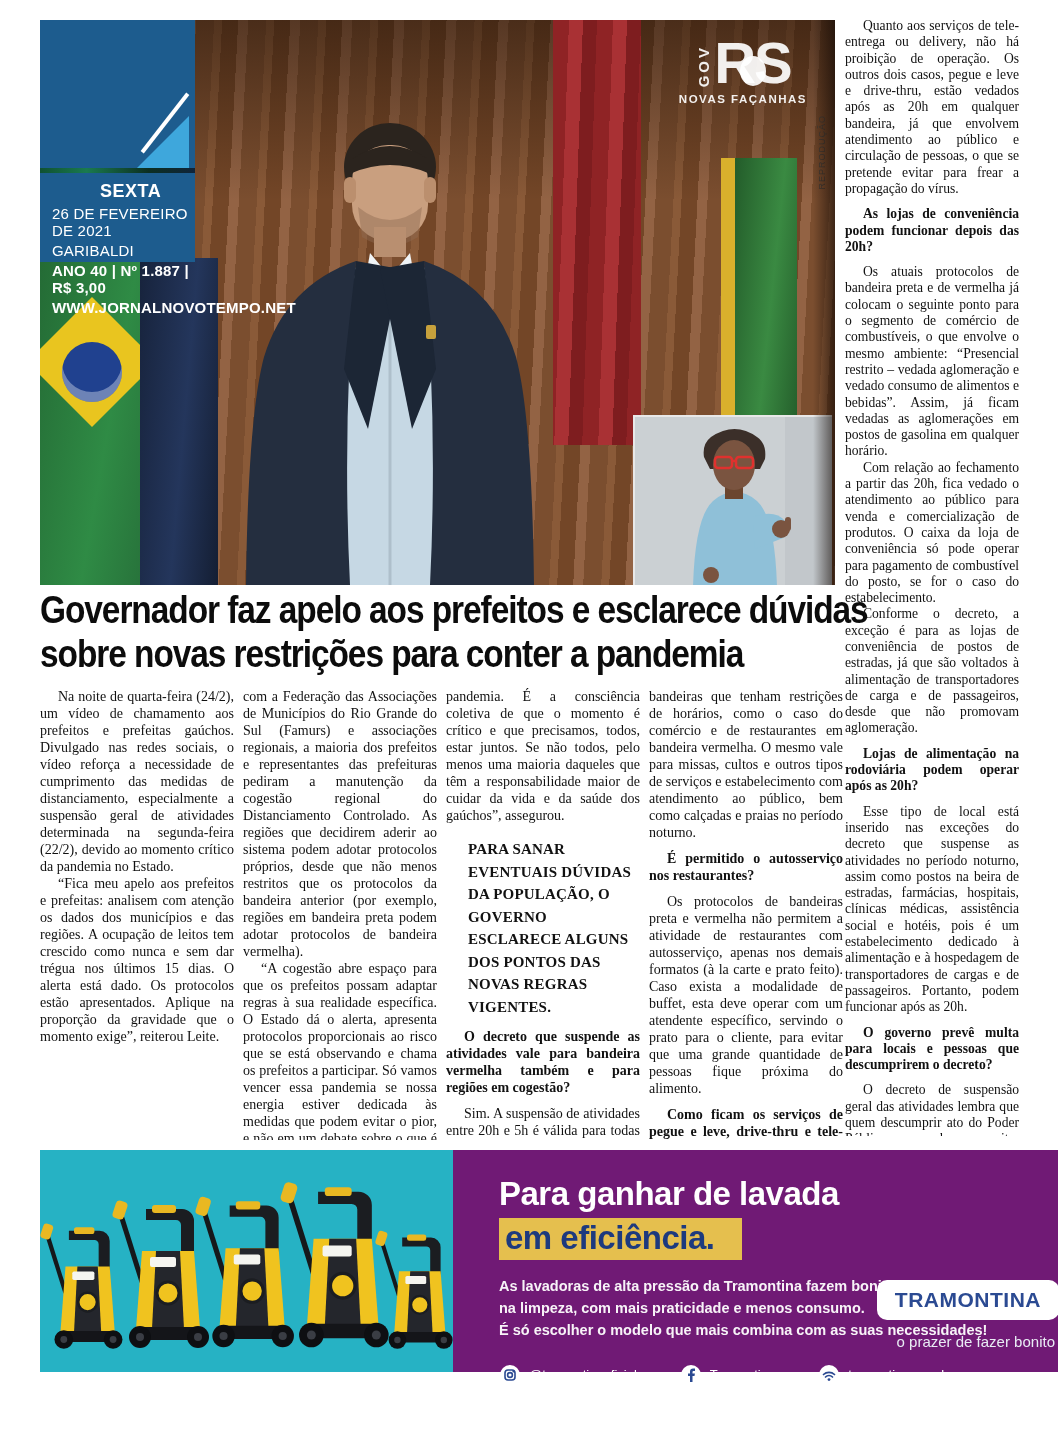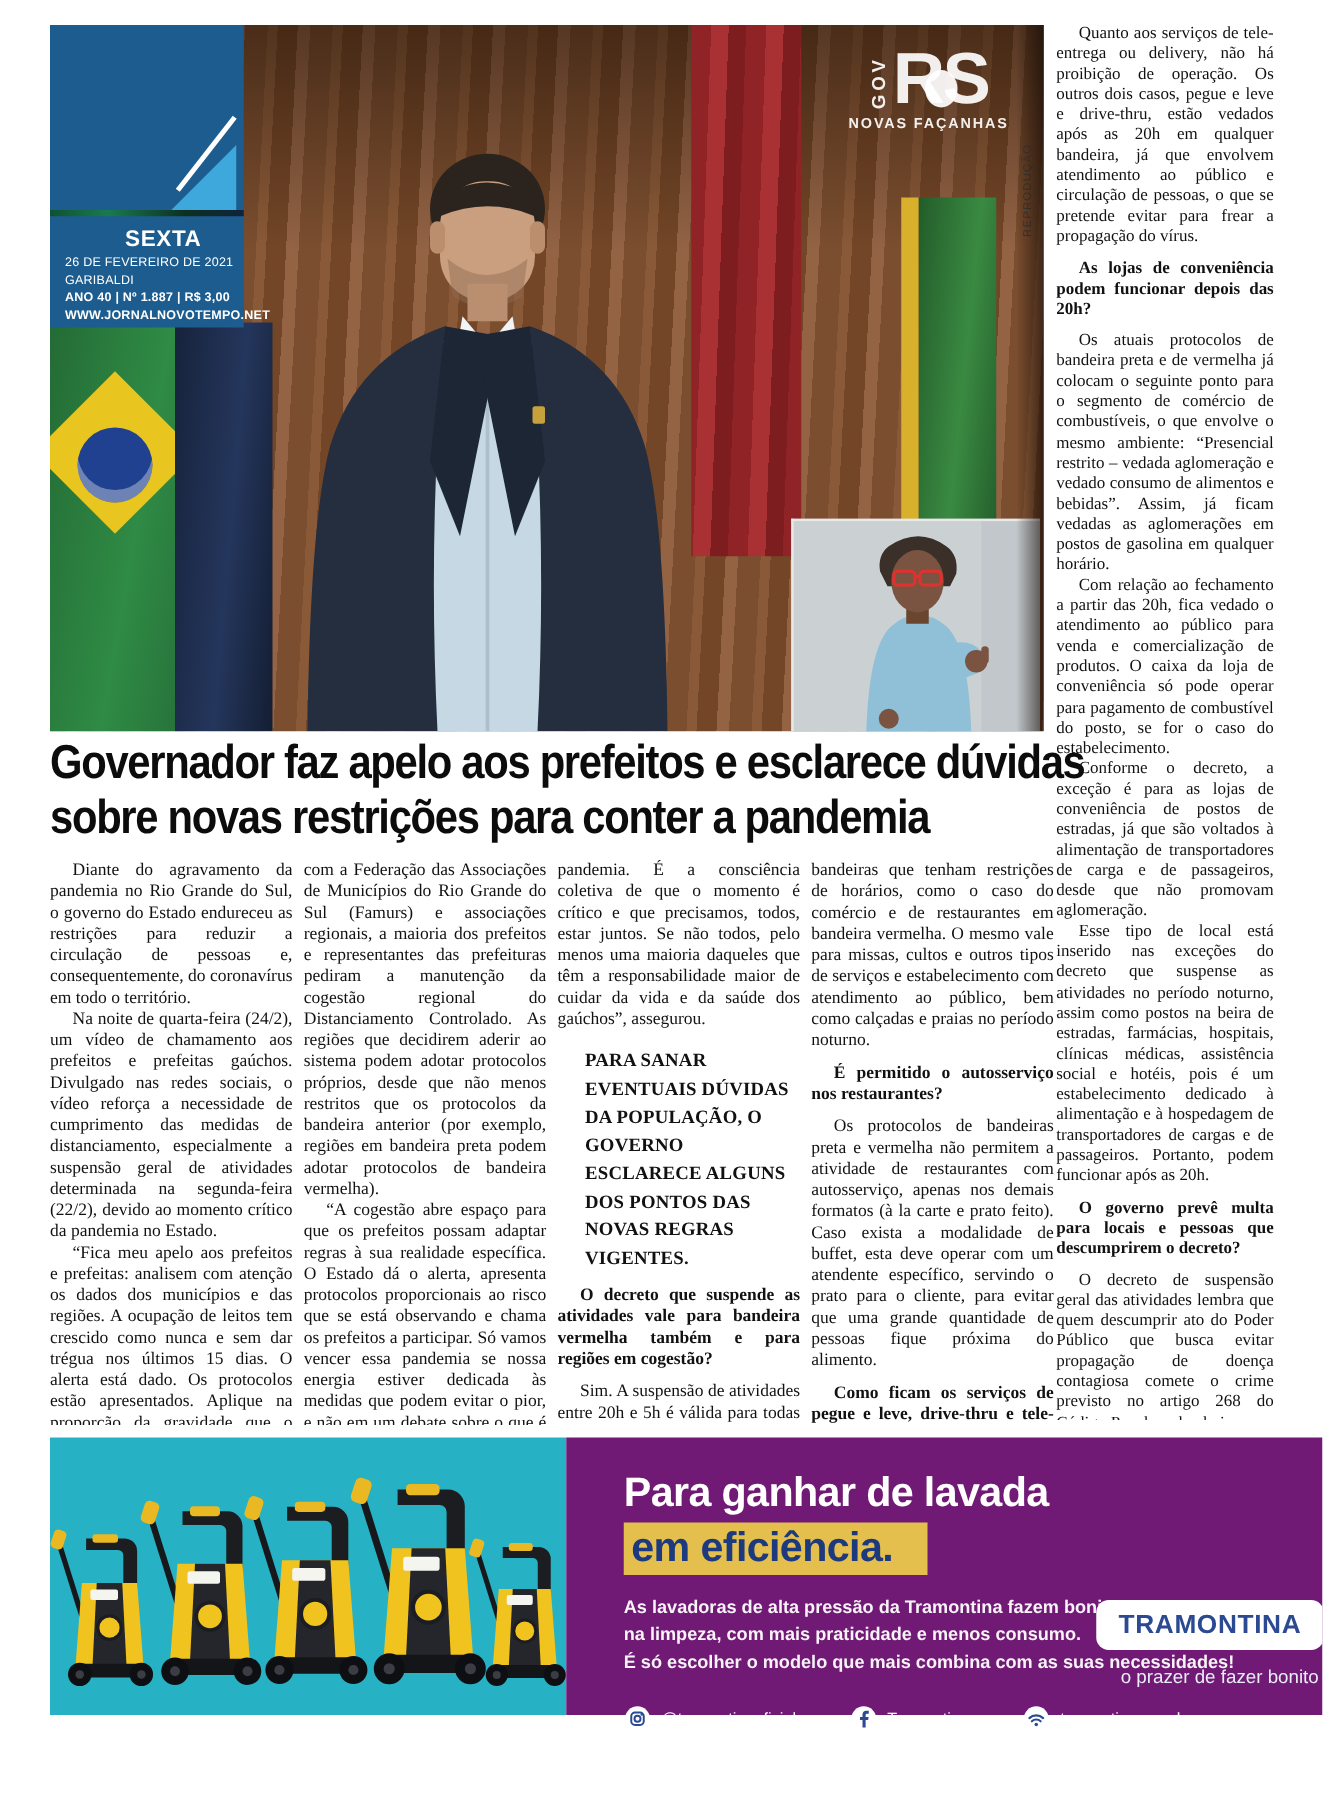--- a/index.html
+++ b/index.html
@@ -54,21 +54,21 @@
   #masthead .logo-zone{position:relative;height:148px;overflow:hidden;}
   #masthead .nt{position:absolute;left:14px;top:18px;font-size:84px;font-weight:700;letter-spacing:-8px;
       line-height:1;color:#fff;}
   #masthead .slash{position:absolute;right:28px;bottom:8px;width:4px;height:74px;background:#fff;
       transform:rotate(38deg);}
   #masthead .tri{position:absolute;right:6px;bottom:0;width:0;height:0;
       border-bottom:52px solid #3ea7dc;border-left:52px solid transparent;}
   #masthead .stripe{height:5px;background:linear-gradient(90deg,#0f5132,#1a7a4f 30%,#0c2f22 70%,#10243a);}
   #masthead .dates{padding:8px 0 0 12px;}
   #masthead .day{font-size:18px;font-weight:700;letter-spacing:.5px;margin-left:48px;}
-  #masthead .small{font-size:10px;margin-top:3px;letter-spacing:.2px;}
+  #masthead .small{font-size:15px;margin-top:3px;letter-spacing:.2px;}
   #masthead .bold{font-weight:700;}
 
   
   #headline{position:absolute;left:40px;top:588px;width:810px;font-family:"Liberation Sans",sans-serif;
       font-weight:700;font-size:38px;line-height:1.17;letter-spacing:-1.2px;color:#0c0c0c;
       transform:scaleX(.88);transform-origin:0 0;white-space:nowrap;}
 
   
   .col{position:absolute;top:688px;width:194px;height:452px;overflow:hidden;
       font-size:14px;line-height:17px;text-align:justify;}
@@ -176,21 +176,20 @@
       <div class="small bold">WWW.JORNALNOVOTEMPO.NET</div>
     </div>
   </div>
 
   <div id="headline">
     <div>Governador faz apelo aos prefeitos e esclarece dúvidas</div>
     <div>sobre novas restrições para conter a pandemia</div>
   </div>
 
   <div class="col" id="col1">
-    <p class="p">Diante do agravamento da pandemia no Rio Grande do Sul, o governo do Estado endureceu as restrições para reduzir a circulação de pessoas e, consequentemente, do coronavírus em todo o território.</p>
     <p class="p">Na noite de quarta-feira (24/2), um vídeo de chamamento aos prefeitos e prefeitas gaúchos. Divulgado nas redes sociais, o vídeo reforça a necessidade de cumprimento das medidas de distanciamento, especialmente a suspensão geral de atividades determinada na segunda-feira (22/2), devido ao momento crítico da pandemia no Estado.</p>
     <p class="p">“Fica meu apelo aos prefeitos e prefeitas: analisem com atenção os dados dos municípios e das regiões. A ocupação de leitos tem crescido como nunca e sem dar trégua nos últimos 15 dias. O alerta está dado. Os protocolos estão apresentados. Aplique na proporção da gravidade que o momento exige”, reiterou Leite.</p>
 
   </div>
   <div class="col" id="col2">
     <p class="p noindent">com a Federação das Associações de Municípios do Rio Grande do Sul (Famurs) e associações regionais, a maioria dos prefeitos e representantes das prefeituras pediram a manutenção da cogestão regional do Distanciamento Controlado. As regiões que decidirem aderir ao sistema podem adotar protocolos próprios, desde que não menos restritos que os protocolos da bandeira anterior (por exemplo, regiões em bandeira preta podem adotar protocolos de bandeira vermelha).</p>
     <p class="p">“A cogestão abre espaço para que os prefeitos possam adaptar regras à sua realidade específica. O Estado dá o alerta, apresenta protocolos proporcionais ao risco que se está observando e chama os prefeitos a participar. Só vamos vencer essa pandemia se nossa energia estiver dedicada às medidas que podem evitar o pior, e não em um debate sobre o que é responsabilidade de quem. Não é o decreto do governador que vence a</p>
   </div>
   <div class="col" id="col3">
     <p class="p noindent">pandemia. É a consciência coletiva de que o momento é crítico e que precisamos, todos, estar juntos. Se não todos, pelo menos uma maioria daqueles que têm a responsabilidade maior de cuidar da vida e da saúde dos gaúchos”, assegurou.</p>
@@ -204,20 +203,21 @@
     <p class="p">Os protocolos de bandeiras preta e vermelha não permitem a atividade de restaurantes com autosserviço, apenas nos demais formatos (à la carte e prato feito). Caso exista a modalidade de buffet, esta deve operar com um atendente específico, servindo o prato para o cliente, para evitar que uma grande quantidade de pessoas fique próxima do alimento.</p>
     <p class="q">Como ficam os serviços de pegue e leve, drive-thru e tele-eletrega (delivery)?</p>
   </div>
 
   <div class="sidebar">
     <p class="p">Quanto aos serviços de tele-entrega ou delivery, não há proibição de operação. Os outros dois casos, pegue e leve e drive-thru, estão vedados após as 20h em qualquer bandeira, já que envolvem atendimento ao público e circulação de pessoas, o que se pretende evitar para frear a propagação do vírus.</p>
     <p class="q">As lojas de conveniência podem funcionar depois das 20h?</p>
     <p class="p">Os atuais protocolos de bandeira preta e de vermelha já colocam o seguinte ponto para o segmento de comércio de combustíveis, o que envolve o mesmo ambiente: “Presencial restrito – vedada aglomeração e vedado consumo de alimentos e bebidas”. Assim, já ficam vedadas as aglomerações em postos de gasolina em qualquer horário.</p>
     <p class="p">Com relação ao fechamento a partir das 20h, fica vedado o atendimento ao público para venda e comercialização de produtos. O caixa da loja de conveniência só pode operar para pagamento de combustível do posto, se for o caso do estabelecimento.</p>
     <p class="p">Conforme o decreto, a exceção é para as lojas de conveniência de postos de estradas, já que são voltados à alimentação de transportadores de carga e de passageiros, desde que não promovam aglomeração.</p>
+    <p class="q">Lojas de alimentação na rodoviária podem operar após as 20h?</p>
     <p class="p">Esse tipo de local está inserido nas exceções do decreto que suspense as atividades no período noturno, assim como postos na beira de estradas, farmácias, hospitais, clínicas médicas, assistência social e hotéis, pois é um estabelecimento dedicado à alimentação e à hospedagem de transportadores de cargas e de passageiros. Portanto, podem funcionar após as 20h.</p>
     <p class="q">O governo prevê multa para locais e pessoas que descumprirem o decreto?</p>
     <p class="p">O decreto de suspensão geral das atividades lembra que quem descumprir ato do Poder Público que busca evitar propagação de doença contagiosa comete o crime previsto no artigo 268 do Código Penal, podendo incorrer em multa para quem for condenado criminalmente.</p>
   </div>
 
   <div id="ad">
     <div id="ad-left">
       <svg width="413" height="222" viewBox="0 0 413 222">
         <defs>
           <g id="washerDef">

